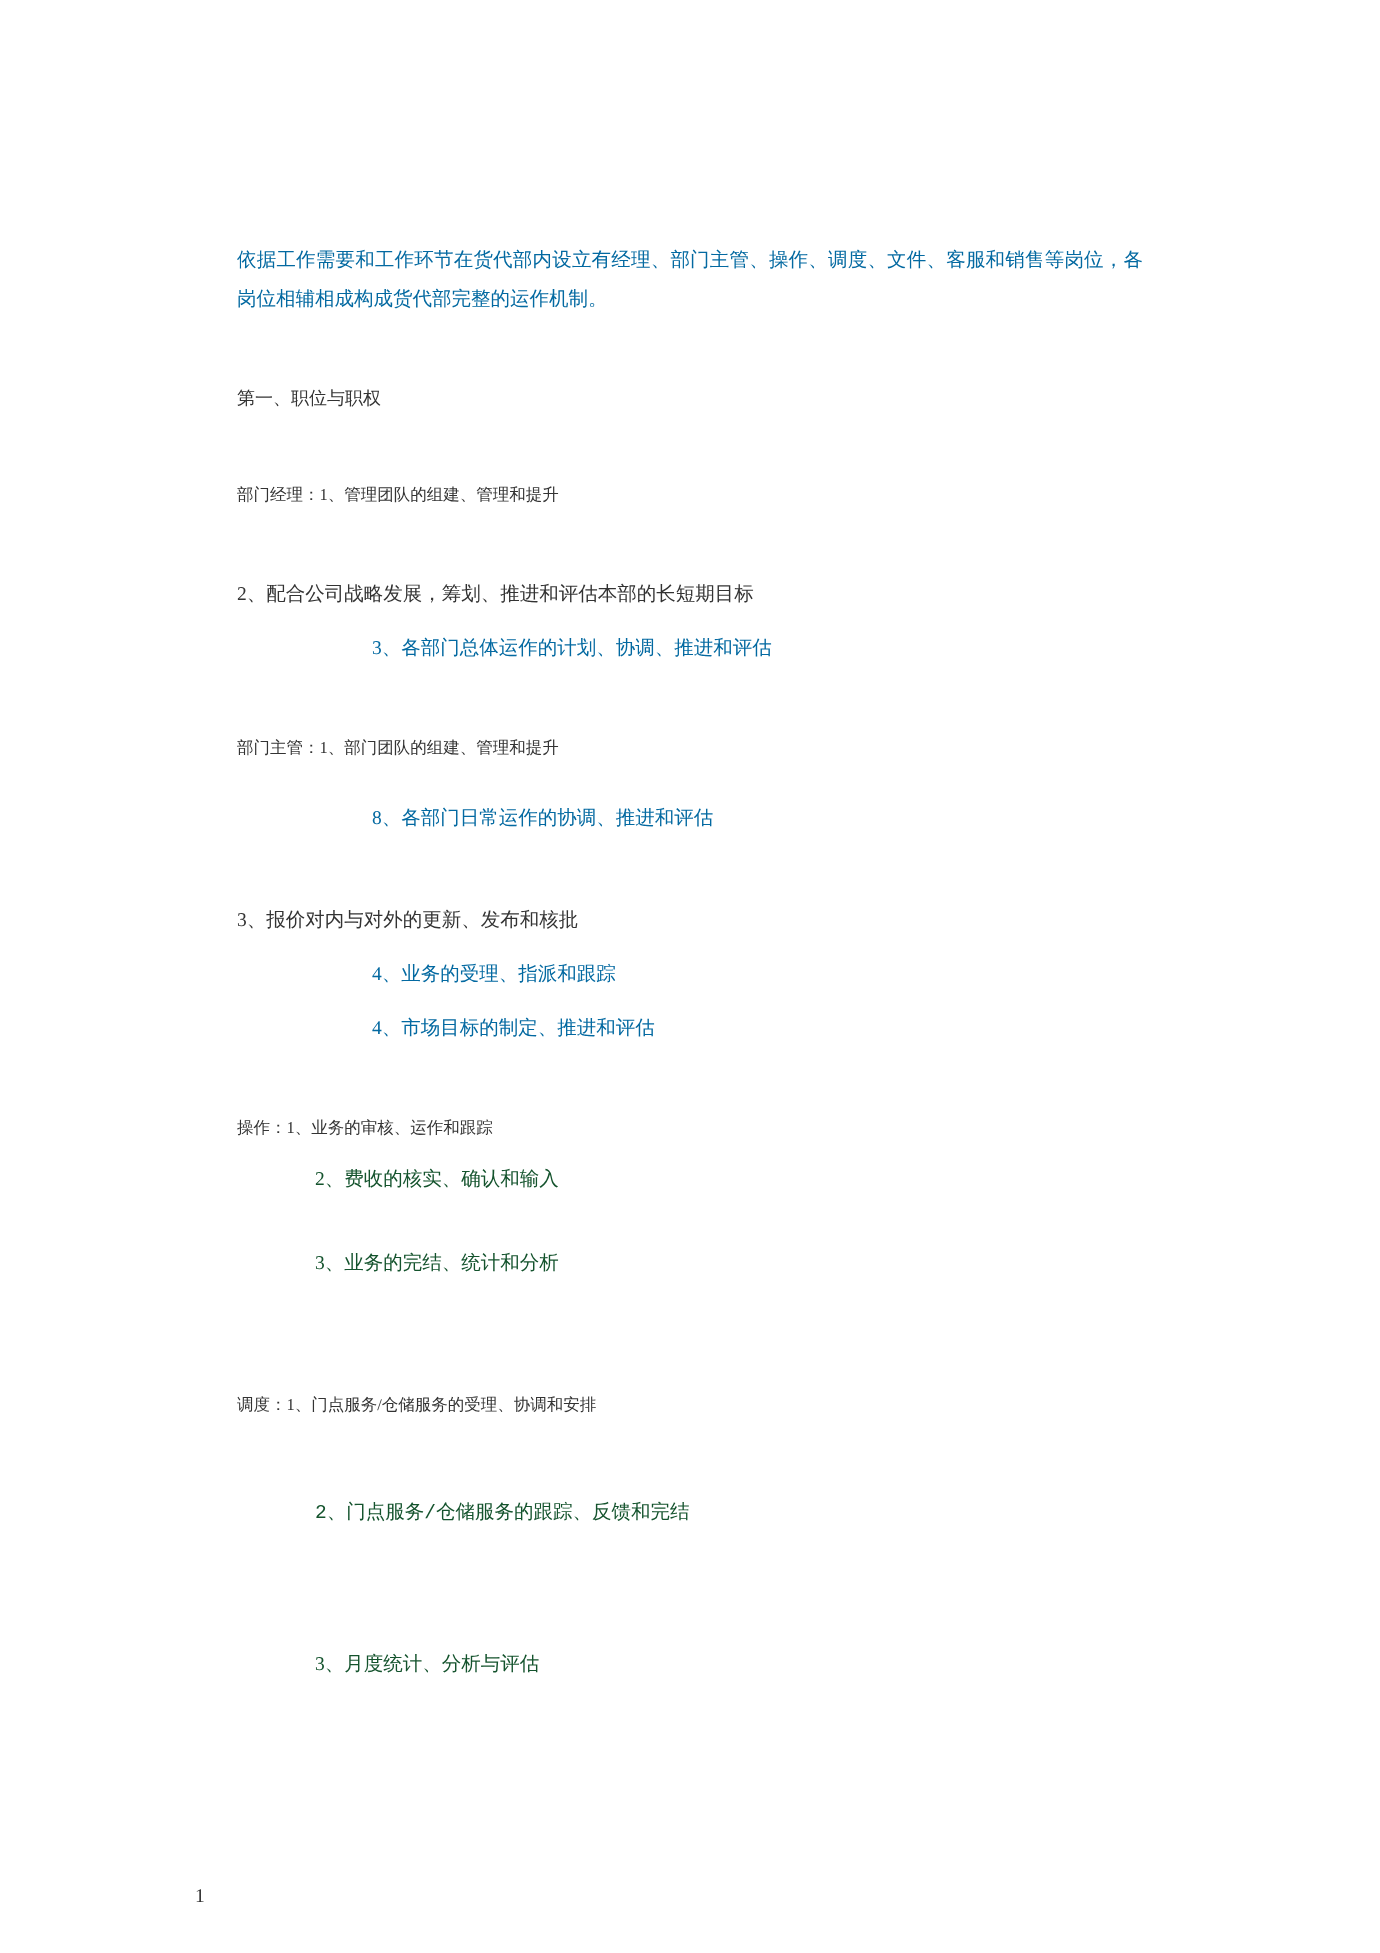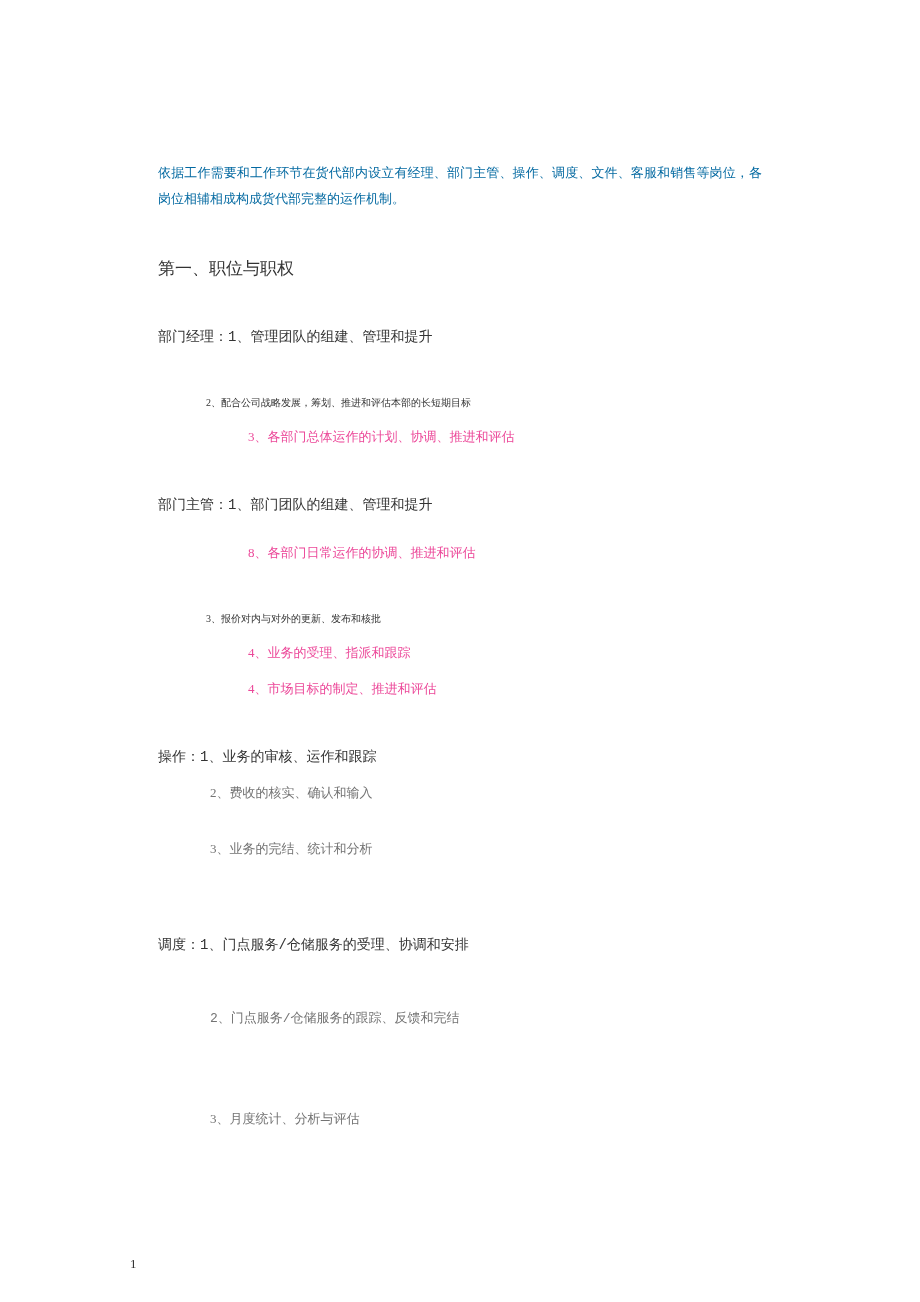--- a/index.html
+++ b/index.html
@@ -16,45 +16,43 @@
       padding: 160px 158px 40px 158px;
     }
     .intro {
       font-size: 13px;
       line-height: 2;
       color: #0369a1;
       margin-bottom: 45px;
       text-align: justify;
     }
     .section-title {
-      font-size: 17px;
+      font-size: 12px;
       color: #333333;
       margin-bottom: 48px;
     }
     .role-line {
-      font-size: 14px;
+      font-size: 11px;
       color: #333333;
       margin-bottom: 38px;
-      font-family: Liberation Mono, monospace;
     }
     .sub-line {
-      font-size: 10px;
+      font-size: 13px;
       color: #333333;
       margin-bottom: 38px;
-      margin-left: 48px;
     }
     .sub-line-indented {
       font-size: 13px;
-      color: #ec4899;
+      color: #0369a1;
       margin-left: 90px;
       margin-bottom: 18px;
     }
     .sub-line-indented-2 {
       font-size: 13px;
-      color: #737373;
+      color: #14532d;
       margin-left: 52px;
       margin-bottom: 38px;
     }
     .gap-large {
       margin-bottom: 50px;
     }
     .page-number {
       position: absolute;
       bottom: 30px;
       left: 130px;

